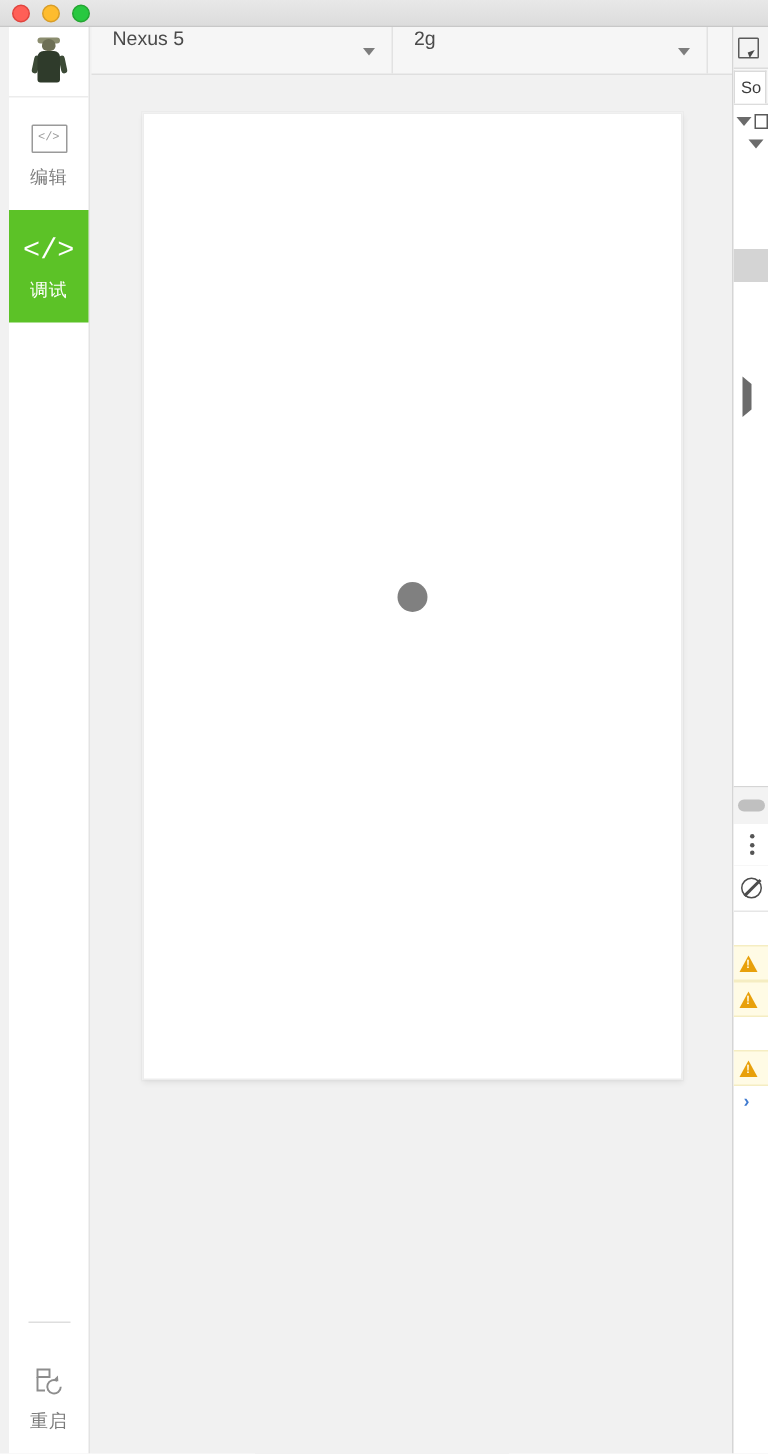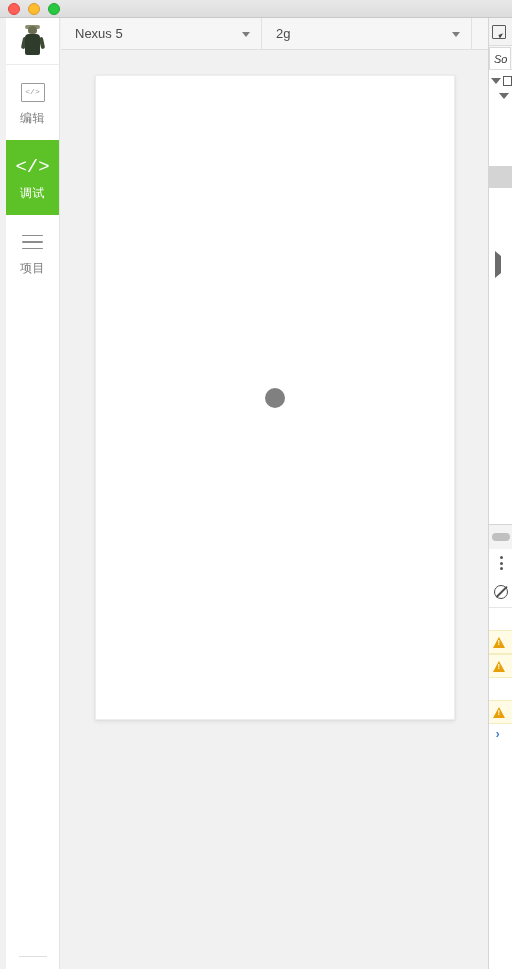--- a/index.html
+++ b/index.html
@@ -171,21 +171,20 @@
     width: 427px; height: 32px;
     background: #f6f6f6;
     border-bottom: 1px solid #dfdfdf;
     box-sizing: border-box;
     display: flex;
     align-items: stretch;
   }
   .select {
     position: relative;
     display: flex;
-    align-items: center;
     border-right: 1px solid #e2e2e2;
     box-sizing: border-box;
     padding-left: 14px;
     font-size: 13px;
     color: #4a4a4a;
     cursor: default;
     user-select: none;
   }
   .select.device { width: 201px; }
   .select.network { width: 210px; }
@@ -259,21 +258,20 @@
     border-left: 5px solid #4a4a4a;
     border-bottom: 4px solid transparent;
     transform: rotate(-20deg);
   }
   .dt-tabs {
     height: 23px;
     border-bottom: 1px solid #dcdcdc;
     display: flex;
     align-items: center;
     background: #f7f7f7;
-    font-style: italic;
   }
   .dt-tab {
     font-size: 11px;
     color: #3b3b3b;
     padding-left: 4px;
     white-space: nowrap;
     border: 1px solid #dadada;
     border-bottom: none;
     background: #ffffff;
     height: 22px;
@@ -481,38 +479,39 @@
         <span class="sb-label">编辑</span>
       </div>
 
       <div class="sb-item active">
         <span class="sb-icon">
           <span class="code-big">&lt;/&gt;</span>
         </span>
         <span class="sb-label">调试</span>
       </div>
 
+
+    </div>
+
+    <div class="sb-spacer"></div>
+
+    <div class="sb-group">
+      <div class="sb-sep"></div>
+
       <div class="sb-item">
         <span class="sb-icon">
-          <span class="hamburger">
-            <span></span>
-              <span></span>
-              <span></span>
-          </span>
+          <svg width="22" height="20" viewBox="0 0 22 20" aria-hidden="true">
+            <path d="M3 2 h8 v5 h-8 z" fill="none" stroke="#8d8d8d" stroke-width="1.3"></path>
+            <path d="M3 7 v9 h5" fill="none" stroke="#8d8d8d" stroke-width="1.3"></path>
+            <path d="M18.5 13.5 a4.5 4.5 0 1 1 -2.2 -3.9" fill="none" stroke="#8d8d8d" stroke-width="1.3"></path>
+            <path d="M16.6 6 l0.3 3.9 l-3.6 -0.6 z" fill="#8d8d8d"></path>
+          </svg>
         </span>
-        <span class="sb-label">项目</span>
-      </div>
-
-    </div>
-
-    <div class="sb-spacer"></div>
-
-    <div class="sb-group">
-      <div class="sb-sep"></div>
-
+        <span class="sb-label">重启</span>
+      </div>
 
 
 
 
     </div>
   </div>
 
   <div class="toolbar">
     <div class="select device">
       <span>Nexus 5</span>

